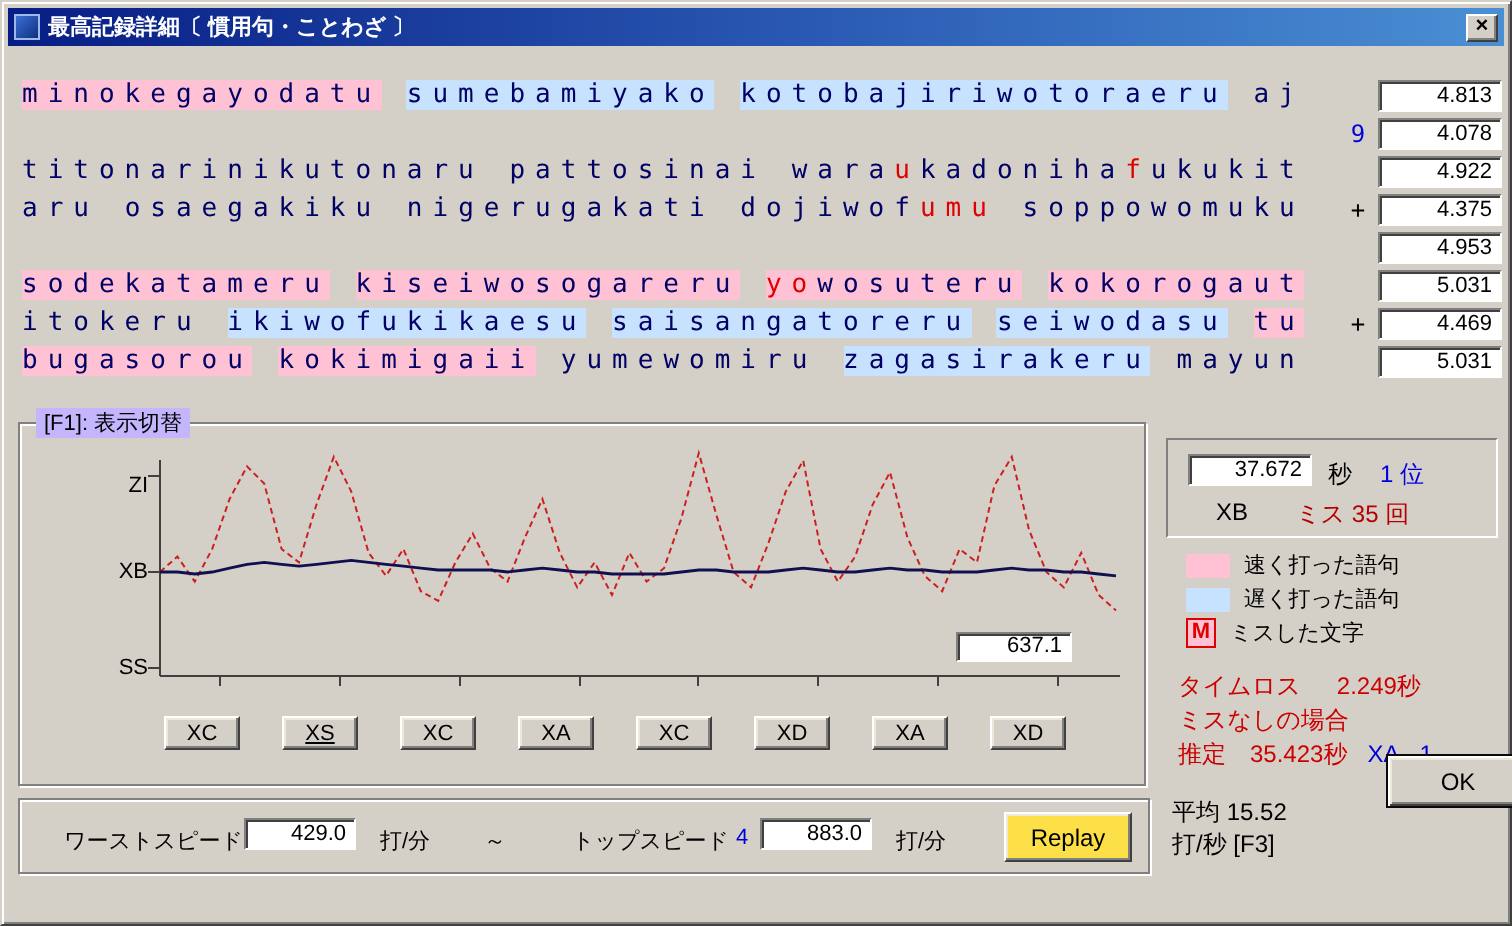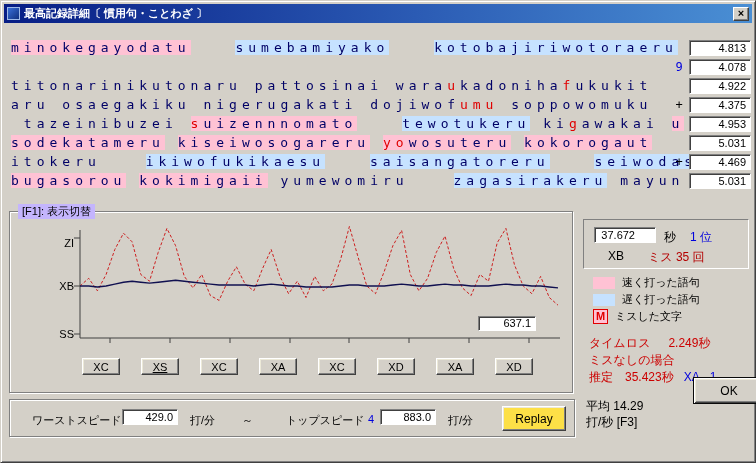--- a/index.html
+++ b/index.html
@@ -20,21 +20,21 @@
   .close-btn { width:16px; height:14px; font-size:11px; line-height:11px; font-weight:bold;
                background:#d4d0c8; color:#000; text-align:center; cursor:default;
                border:1px solid; border-color:#ffffff #404040 #404040 #ffffff;
                box-shadow: inset -1px -1px 0 #808080; }
 
   
   .trow { position:absolute; left:8px; width:744px; height:19px; }
   .rowtext { position:absolute; left:2px; top:1px; font-family:"DejaVu Sans Mono",monospace;
              font-size:13px; letter-spacing:5px; color:#000066; white-space:pre; }
   .hl-fast { background:#ffc2d4; }
-  .hl-slow { background:#c6e2ff;margin-left:32px; }
+  .hl-slow { background:#c6e2ff; }
   .miss { color:#e00000; }
   .prefix { position:absolute; left:664px; top:2px; width:12px; text-align:center;
             font-size:12px; font-family:"DejaVu Sans Mono",monospace; color:#000; }
   .prefix.blue { color:#0000dd; }
   .sunken { background:#ffffff; border:1px solid; border-color:#808080 #ffffff #ffffff #808080;
             box-shadow: inset 1px 1px 0 #404040; }
   .timebox { position:absolute; left:680px; top:1px; width:62px; height:16px;
              font-size:11px; line-height:14px; text-align:right; padding-right:4px; color:#000; }
 
   
@@ -65,21 +65,21 @@
   .sp-blue { color:#0000dd; }
   .raisedbtn { background:#fde047; color:#000;
                border:1px solid; border-color:#ffffff #404040 #404040 #ffffff;
                box-shadow: inset -1px -1px 0 #808080, inset 1px 1px 0 #ece9d8; cursor:default; }
   #replay-btn { position:absolute; left:492px; top:6px; width:64px; height:25px; font-size:12px; }
 
   
   #stats-box { position:absolute; left:582px; top:218px; width:166px; height:50px;
                border:1px solid; border-color:#808080 #ffffff #ffffff #808080; }
   #stat-time { position:absolute; left:10px; top:7px; width:62px; height:16px;
-               font-size:11px; line-height:14px; text-align:right; padding-right:20px; }
+               font-size:11px; line-height:14px; text-align:right; padding-right:4px; }
   .st-sec { position:absolute; left:80px; top:9px; font-size:12px; }
   .st-place { position:absolute; left:106px; top:9px; font-size:12px; color:#0000dd; }
   .st-rank { position:absolute; left:24px; top:29px; font-size:12px; color:#000; }
   .st-miss { position:absolute; left:64px; top:29px; font-size:12px; color:#b40000; }
 
   
   .lg-item { position:absolute; left:592px; display:flex; align-items:center; gap:7px; height:15px; }
   .swatch { width:22px; height:12px; display:inline-block; }
   .swatch.mark { width:15px; height:15px; background:#ffc2d4; color:#e00000;
                  border:1px solid #e00000; font-size:11px; font-weight:bold;
@@ -122,21 +122,20 @@
       <div class="trow" style="top: 76px;">
         <span class="rowtext"><span>titonarinikutonaru</span><span> </span><span>pattosinai</span><span> </span><span>wara</span><span class="miss">u</span><span>kadoniha</span><span class="miss">f</span><span>ukukit</span></span>
         <span class="timebox sunken">4.922</span>
       </div>
       <div class="trow" style="top: 95px;">
         <span class="rowtext"><span>aru</span><span> </span><span>osaegakiku</span><span> </span><span>nigerugakati</span><span> </span><span>dojiwof</span><span class="miss">umu</span><span> </span><span>soppowomuku</span></span>
         <span class="prefix">+</span>
         <span class="timebox sunken">4.375</span>
       </div>
       <div class="trow" style="top: 114px;">
-        <span class="rowtext"><span> </span><span>tazeinibuzei</span><span> </span><span class="hl-fast miss">s</span><span class="hl-fast">uizennnomato</span><span> </span><span class="hl-slow">tewotukeru</span><span> </span><span>ki</span><span class="miss">g</span><span>awakai</span><span> </span><span class="hl-fast">u</span></span>
         <span class="timebox sunken">4.953</span>
       </div>
       <div class="trow" style="top: 133px;">
         <span class="rowtext"><span class="hl-fast">sodekatameru</span><span> </span><span class="hl-fast">kiseiwosogareru</span><span> </span><span class="hl-fast miss">yo</span><span class="hl-fast">wosuteru</span><span> </span><span class="hl-fast">kokorogaut</span></span>
         <span class="timebox sunken">5.031</span>
       </div>
       <div class="trow" style="top: 152px;">
         <span class="rowtext"><span>itokeru</span><span> </span><span class="hl-slow">ikiwofukikaesu</span><span> </span><span class="hl-slow">saisangatoreru</span><span> </span><span class="hl-slow">seiwodasu</span><span> </span><span class="hl-fast">tu</span></span>
         <span class="prefix">+</span>
         <span class="timebox sunken">4.469</span>
@@ -220,17 +219,17 @@
   <div class="an-line" style="top:334px">
     <span class="red">タイムロス</span><span class="red gap18">2.249秒</span>
   </div>
   <div class="an-line" style="top:351px">
     <span class="red">ミスなしの場合</span>
   </div>
   <div class="an-line" style="top:368px">
     <span class="red">推定</span><span class="red gap12">35.423秒</span><span class="blue gap10">XA</span><span class="blue gap10">1</span>
   </div>
 
-  <div class="ft-line" style="top:397px">平均 14.29</div>
+  <div class="ft-line" style="top:397px">平均 15.52</div>
   <div class="ft-line" style="top:413px">打/秒 [F3]</div>
   <button id="ok-btn">OK</button>
 
 </div>
 
 </body></html>

